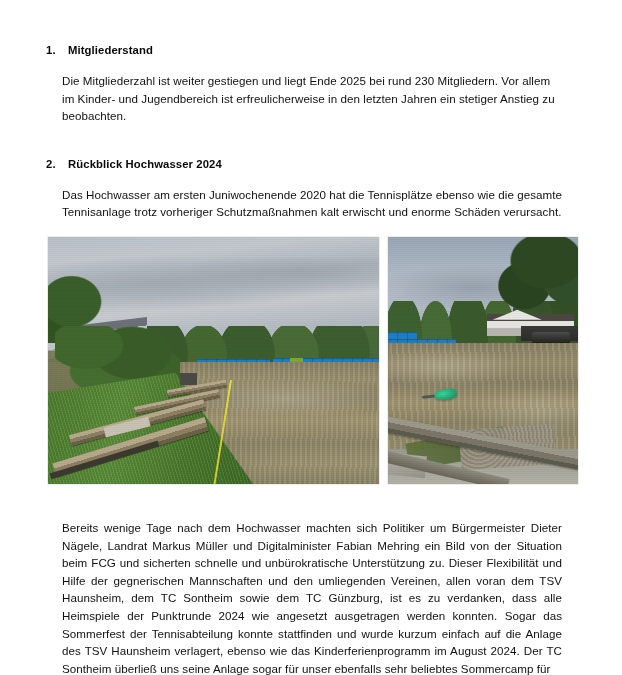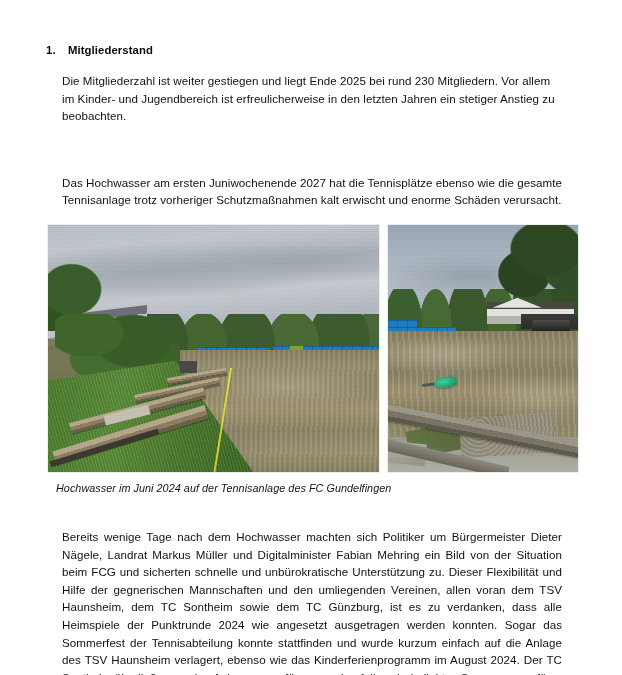--- a/index.html
+++ b/index.html
@@ -301,21 +301,24 @@
 
   <div class="top-pad"></div>
 
   <h2 class="section-heading">
     <span class="heading-num">1.</span><span>Mitgliederstand</span>
   </h2>
   <p class="body-text">Die Mitgliederzahl ist weiter gestiegen und liegt Ende 2025 bei rund 230 Mitgliedern. Vor allem im Kinder- und Jugendbereich ist erfreulicherweise in den letzten Jahren ein stetiger Anstieg zu beobachten.</p>
 
   <div class="gap-md"></div>
 
-  <p class="body-text justify">Das Hochwasser am ersten Juniwochenende 2027 hat die Tennisplätze ebenso wie die gesamte Tennisanlage trotz vorheriger Schutzmaßnahmen kalt erwischt und enorme Schäden verursacht.</p>
+  <h2 class="section-heading">
+    <span class="heading-num">2.</span><span>Rückblick Hochwasser 2024</span>
+  </h2>
+  <p class="body-text justify">Das Hochwasser am ersten Juniwochenende 2020 hat die Tennisplätze ebenso wie die gesamte Tennisanlage trotz vorheriger Schutzmaßnahmen kalt erwischt und enorme Schäden verursacht.</p>
 
   <div class="figure">
 
     <div class="photo photo-left">
       <div class="layer sky-l"></div>
       <div class="layer treeline-l"></div>
       <div class="layer bld-l"></div>
       <div class="layer tree-l-left"></div>
       <div class="layer fence fence-l1"></div>
       <div class="layer fence fence-l2"></div>
@@ -351,19 +354,18 @@
       <div class="layer fg-water-r"></div>
       <div class="layer grassfg-r"></div>
       <div class="layer gravel-r"></div>
       <div class="layer slab-r"></div>
       <div class="layer beam-r"></div>
       <div class="layer beam-r2"></div>
       <div class="grain"></div>
     </div>
   </div>
 
-  <div class="caption">Hochwasser im Juni 2024 auf der Tennisanlage des FC Gundelfingen</div>
 
   <div class="gap-lg"></div>
 
   <p class="body-text justify">Bereits wenige Tage nach dem Hochwasser machten sich Politiker um Bürgermeister Dieter Nägele, Landrat Markus Müller und Digitalminister Fabian Mehring ein Bild von der Situation beim FCG und sicherten schnelle und unbürokratische Unterstützung zu. Dieser Flexibilität und Hilfe der gegnerischen Mannschaften und den umliegenden Vereinen, allen voran dem TSV Haunsheim, dem TC Sontheim sowie dem TC Günzburg, ist es zu verdanken, dass alle Heimspiele der Punktrunde 2024 wie angesetzt ausgetragen werden konnten. Sogar das Sommerfest der Tennisabteilung konnte stattfinden und wurde kurzum einfach auf die Anlage des TSV Haunsheim verlagert, ebenso wie das Kinderferienprogramm im August 2024. Der TC Sontheim überließ uns seine Anlage sogar für unser ebenfalls sehr beliebtes Sommercamp für</p>
 
 </div>
 
 </body></html>

